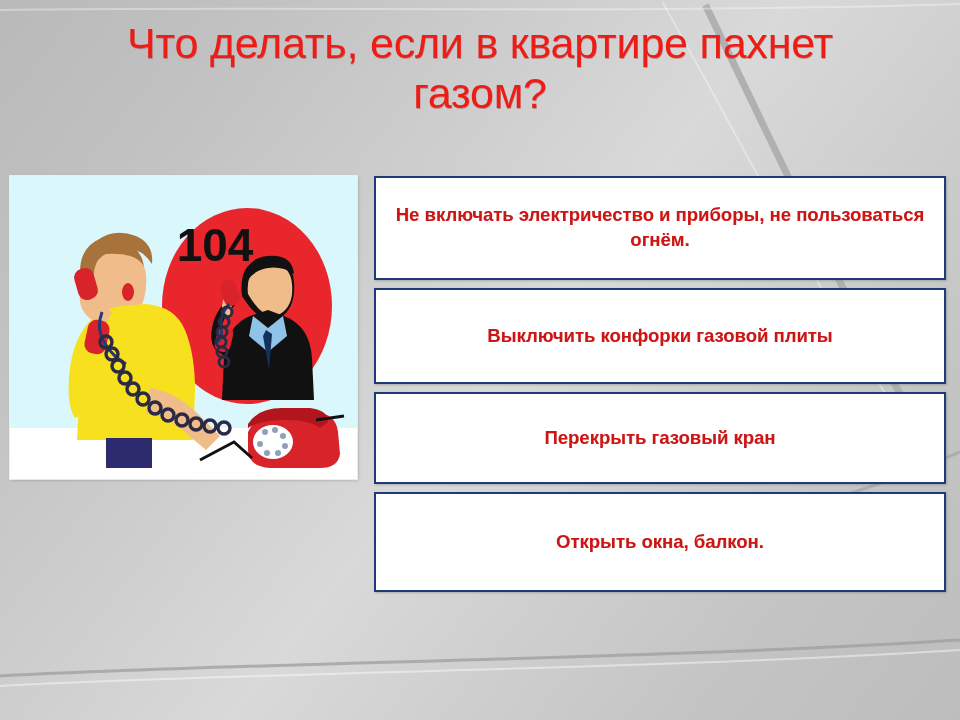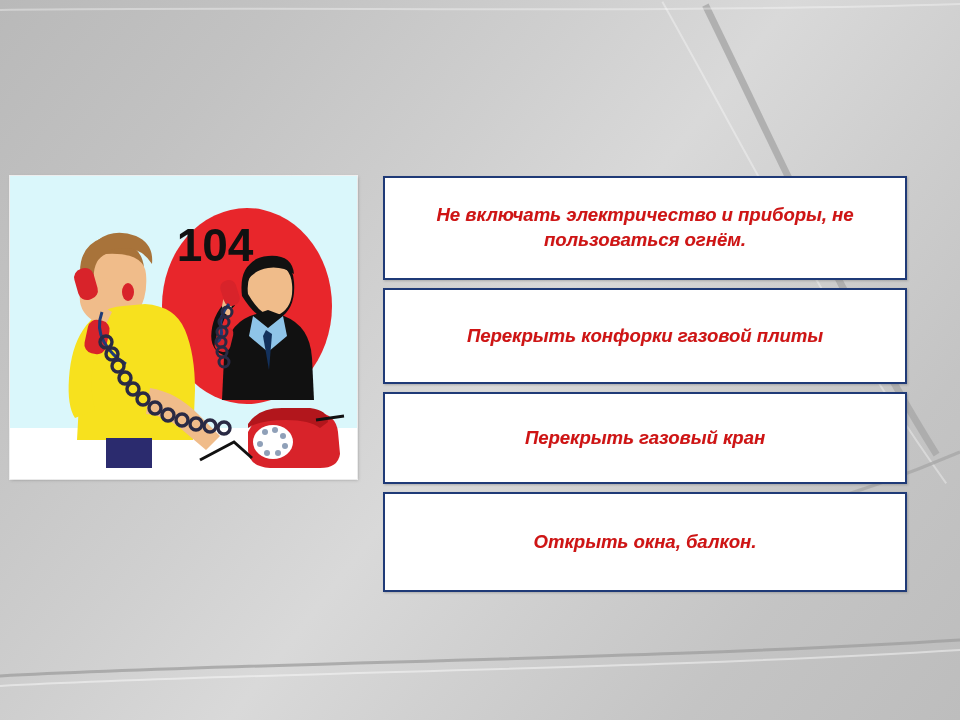--- a/index.html
+++ b/index.html
@@ -52,30 +52,29 @@
     height: 303px;
     background: #daf7fb;
     box-shadow: 0 0 0 1px rgba(255,255,255,0.75),
                 1px 1px 3px rgba(90,90,90,0.45);
     overflow: hidden;
   }
   #illustration svg { display: block; width: 100%; height: 100%; }
   
   .step-box {
     position: absolute;
-    left: 383px;
-    width: 524px;
+    left: 374px;
+    width: 572px;
     background: #ffffff;
     border: 2px solid #1f3a77;
     box-sizing: border-box;
     display: flex;
     align-items: center;
     justify-content: center;
     box-shadow: 1px 1px 2px rgba(120,120,120,0.45);
-    font-style: italic;
   }
   .step-text {
     color: #cf1414;
     font-weight: bold;
     font-size: 18.5px;
     line-height: 1.33;
     text-align: center;
     padding: 0 16px;
     text-shadow: 0.4px 0.4px 0 rgba(130,10,10,0.25);
   }
@@ -92,20 +91,22 @@
 
   <svg class="bg-deco" viewBox="0 0 960 720" preserveAspectRatio="none">
     <path d="M 742 -10 C 800 180, 840 330, 900 470" stroke="#a9a9a9" stroke-width="7" fill="none" opacity="0.85" transform="rotate(-9 820 230)"></path>
     <path d="M 700 -20 C 770 170, 820 330, 905 500" stroke="#ffffff" stroke-width="2" fill="none" opacity="0.35" transform="rotate(-9 820 230)"></path>
     <path d="M 500 560 C 660 548, 800 520, 960 452" stroke="#a8a8a8" stroke-width="3" fill="none" opacity="0.8"></path>
     <path d="M 0 676 C 260 662, 640 660, 960 640" stroke="#9d9d9d" stroke-width="3" fill="none" opacity="0.75"></path>
     <path d="M 0 686 C 260 672, 640 670, 960 650" stroke="#ffffff" stroke-width="2" fill="none" opacity="0.45"></path>
     <path d="M 0 10 C 300 6, 640 14, 960 4" stroke="#ffffff" stroke-width="2" fill="none" opacity="0.35"></path>
   </svg>
 
+  <div id="title">Что делать, если в квартире пахнет
+газом?</div>
 
   <div id="illustration">
     <svg viewBox="0 0 347 303">
       <rect x="0" y="0" width="347" height="303" fill="#daf7fb"></rect>
       <rect x="0" y="252" width="347" height="51" fill="#ffffff"></rect>
 
       <g>
         <ellipse cx="237" cy="130" rx="85" ry="98" fill="#e8262b"></ellipse>
         <text x="205" y="85" font-family="Liberation Sans, sans-serif" font-size="46" font-weight="bold" fill="#111111" text-anchor="middle">104</text>
       </g>
@@ -177,21 +178,21 @@
         <path d="M306 244 l28 -4" stroke="#111111" stroke-width="3" fill="none"></path>
         <path d="M190 284 l34 -18 l18 16" stroke="#111111" stroke-width="3" fill="none"></path>
       </g>
     </svg>
   </div>
 
   <div class="step-box" id="box-0">
     <div class="step-text">Не включать электричество и приборы, не пользоваться огнём.</div>
   </div>
   <div class="step-box" id="box-1">
-    <div class="step-text">Перекрыть конфорки газовой плиты</div>
+    <div class="step-text">Выключить конфорки газовой плиты</div>
   </div>
   <div class="step-box" id="box-3">
     <div class="step-text">Открыть окна, балкон.</div>
   </div>
   <div class="step-box" id="box-2">
     <div class="step-text">Перекрыть газовый кран</div>
   </div>
 
 </div>
 

